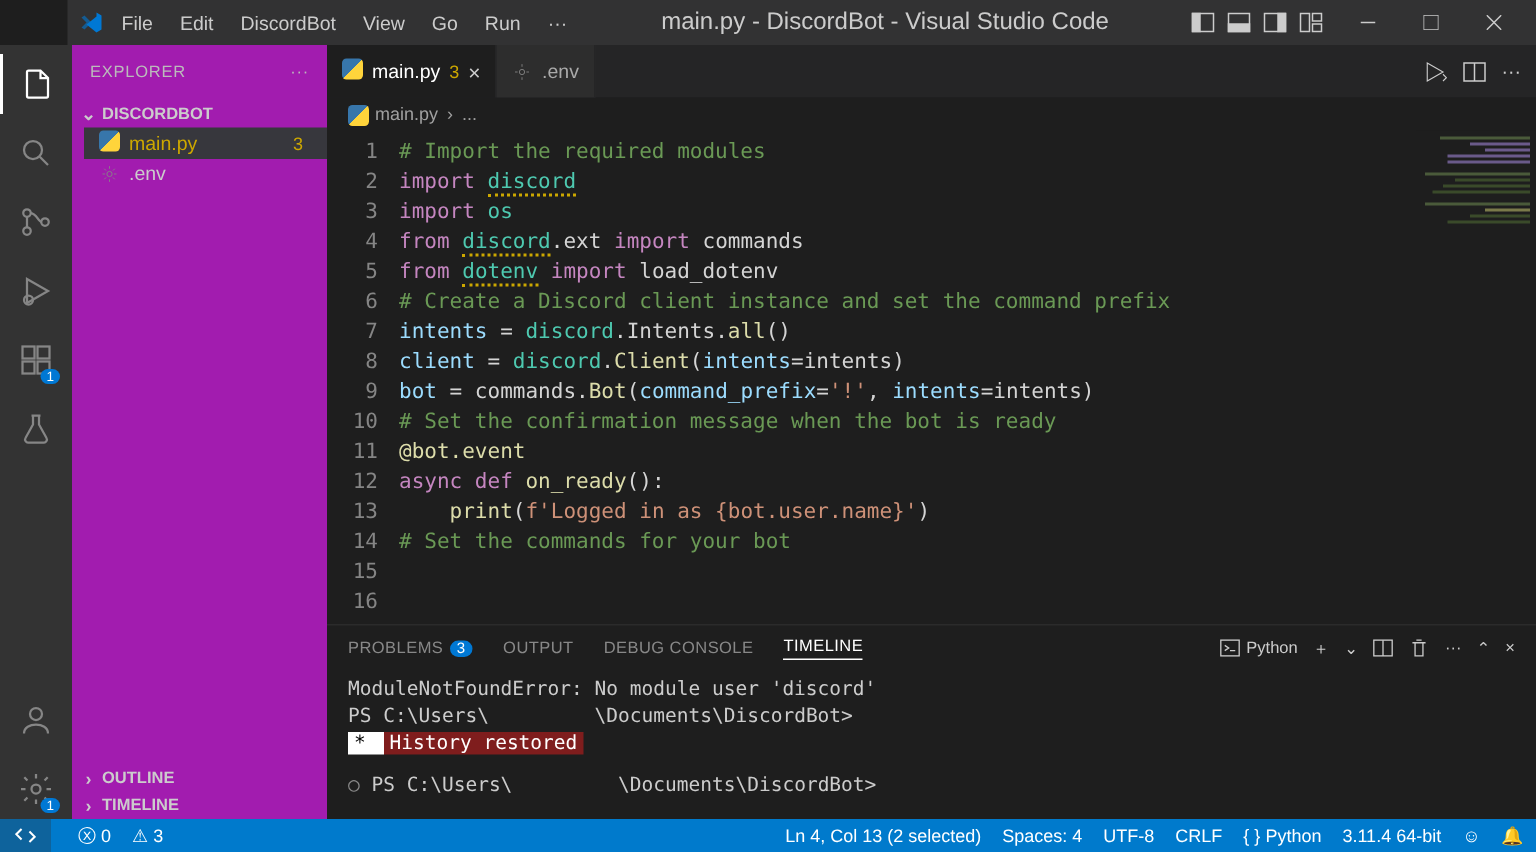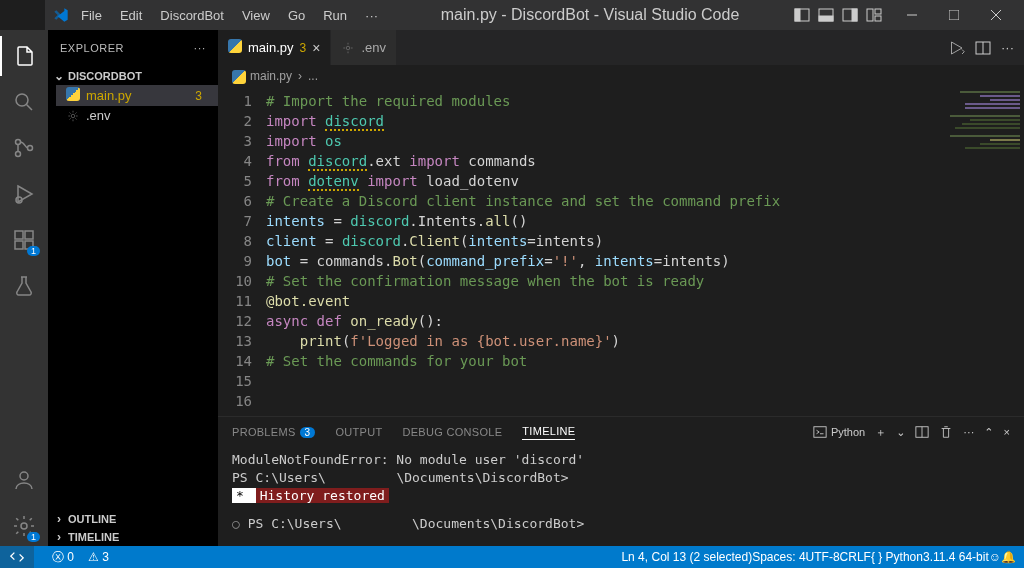--- a/index.html
+++ b/index.html
@@ -13,21 +13,21 @@
 .layout-icons { display:flex; gap:8px; margin-right:10px; }
 .layout-icons svg { stroke:#ccc; }
 .body { flex:1; display:flex; min-height:0; }
 .activity { width:48px; background:#333333; display:flex; flex-direction:column; align-items:center; padding-top:6px; gap:6px; position:relative; }
 .activity .item { width:48px; height:40px; display:flex; align-items:center; justify-content:center; position:relative; }
 .activity .item svg { stroke:#868686; fill:none; stroke-width:1.5; }
 .activity .item.active { border-left:2px solid #fff; }
 .activity .item.active svg { stroke:#fff; }
 .activity .badge { position:absolute; bottom:4px; right:8px; background:#0078d4; color:#fff; border-radius:8px; font-size:9px; padding:0 4px; }
 .activity .spacer { flex:1; }
-.sidebar { width:170px; background:#000000; display:flex; flex-direction:column;justify-content:space-between; }
+.sidebar { width:170px; background:#a21caf; display:flex; flex-direction:column;justify-content:space-between; }
 .sidehdr { height:35px; display:flex; align-items:center; justify-content:space-between; padding:0 12px; font-size:11px; color:#bbb; letter-spacing:0.5px; }
 .sec { padding:2px 0; }
 .sechdr { display:flex; align-items:center; padding:2px 4px; font-size:11px; font-weight:700; color:#ccc; cursor:pointer; gap:2px;}
 .chev { width:14px; text-align:center; font-size:12px; }
 .files { padding-left:8px; }
 .file { display:flex; align-items:center; gap:6px; padding:2px 10px; font-size:13px; cursor:pointer; }
 .file.active { background:#37373d; }
 .file .warn-num { margin-left:auto; margin-right:6px; color:#cca700; font-size:12px; }
 .file.warn span.label { color:#cca700; }
 .icon-py::before { content:""; display:inline-block; width:14px; height:14px; background:linear-gradient(135deg,#3776AB 50%,#FFD43B 50%); border-radius:3px;}
@@ -59,21 +59,21 @@
 .panel { height:130px; background:#1e1e1e; border-top:1px solid #2b2b2b; display:flex; flex-direction:column; }
 .panel-tabs { height:30px; display:flex; align-items:center; gap:20px; padding:0 14px; font-size:11px; color:#888; }
 .panel-tabs .ptab { cursor:pointer; letter-spacing:0.3px; }
 .panel-tabs .ptab.active { color:#fff; border-bottom:1px solid #fff; padding-bottom:2px;}
 .panel-tabs .probbadge { background:#0078d4; color:#fff; border-radius:8px; font-size:10px; padding:0 5px; margin-left:4px;}
 .panel-actions { margin-left:auto; display:flex; align-items:center; gap:10px; color:#ccc; }
 .term { flex:1; font-family:Consolas,monospace; font-size:13px; line-height:18px; padding:4px 14px; color:#ccc; overflow:hidden;}
 .term .hist { background:#7f1d1d; color:#fff; padding:0 4px;}
 .term .star { background:#fff; color:#000; padding:0 4px; }
 .statusbar { height:22px; background:#007acc; color:#fff; display:flex; align-items:center; font-size:12px; padding:0 8px; gap:14px; }
-.statusbar .right { margin-left:auto; display:flex; align-items:flex-end; }
+.statusbar .right { margin-left:auto; display:flex; gap:14px; align-items:flex-end; }
 .remote { background:#0e639c; width:34px; height:22px; display:flex; align-items:center; justify-content:center; margin-left:-8px; margin-right:4px;}
 svg { display:block; }
 </style>
 </head>
 <body>
 
 <div class="titlebar">
   <svg width="16" height="16" viewBox="0 0 24 24">
       <path fill="#0078d4" d="M17 2l5 3v14l-5 3-10-8 10-8z"></path>
       <path fill="#0078d4" d="M2 7l5 5-5 5 3 2 7-7-7-7z" opacity="0.6"></path>

